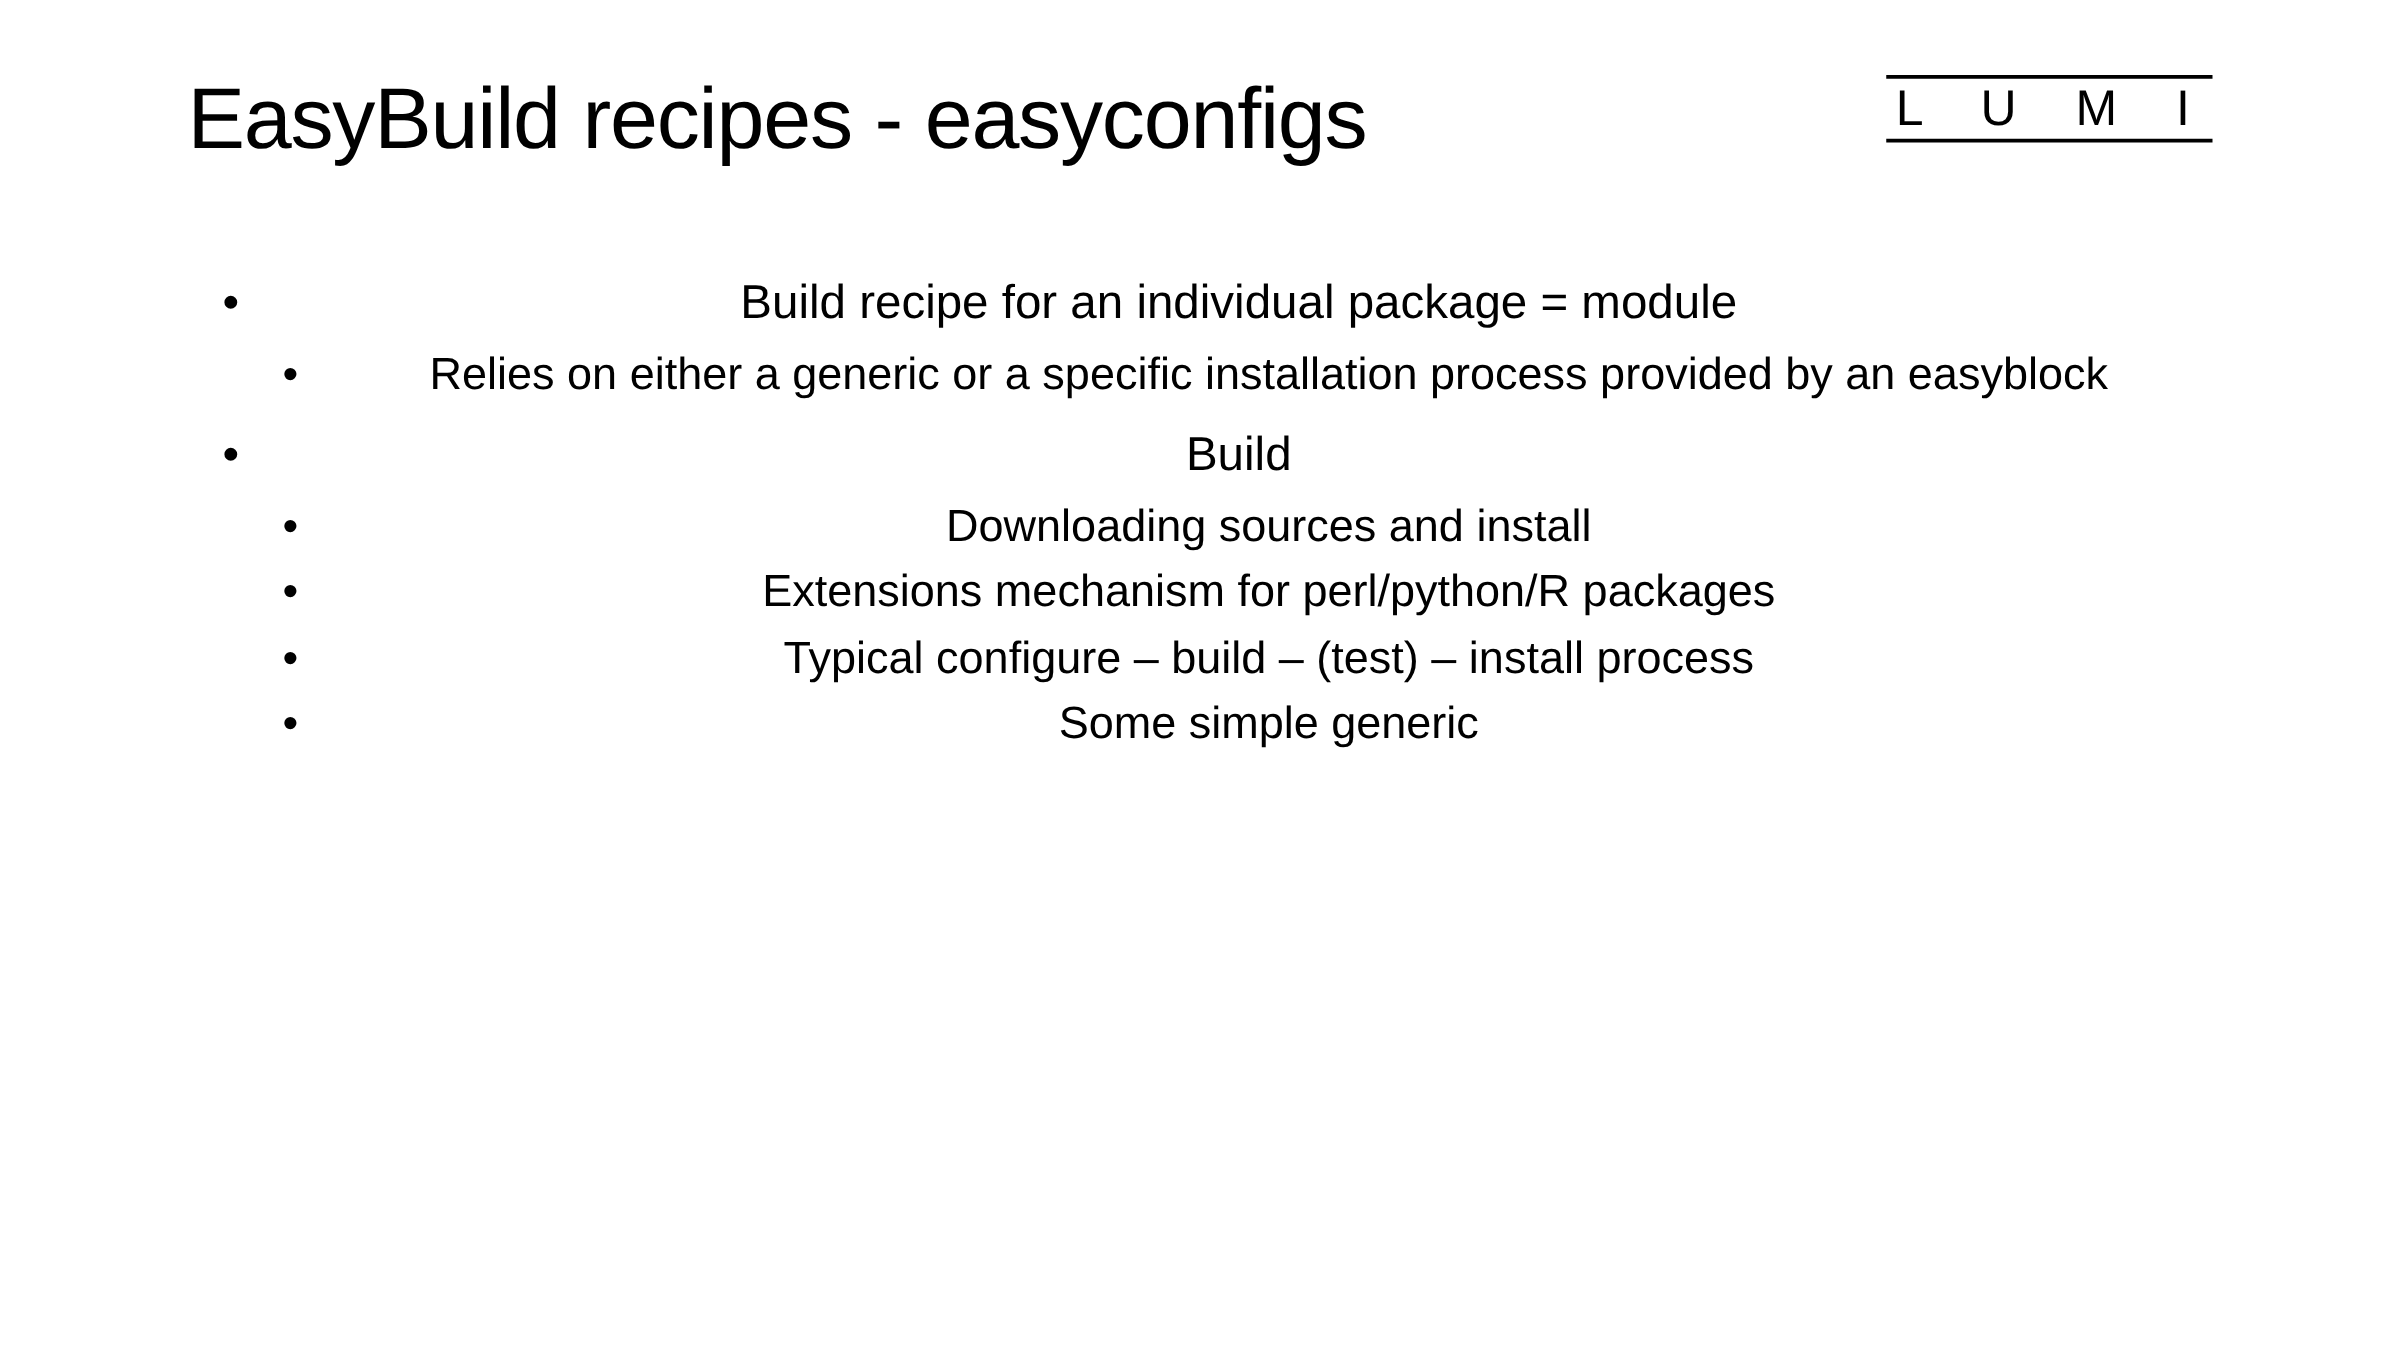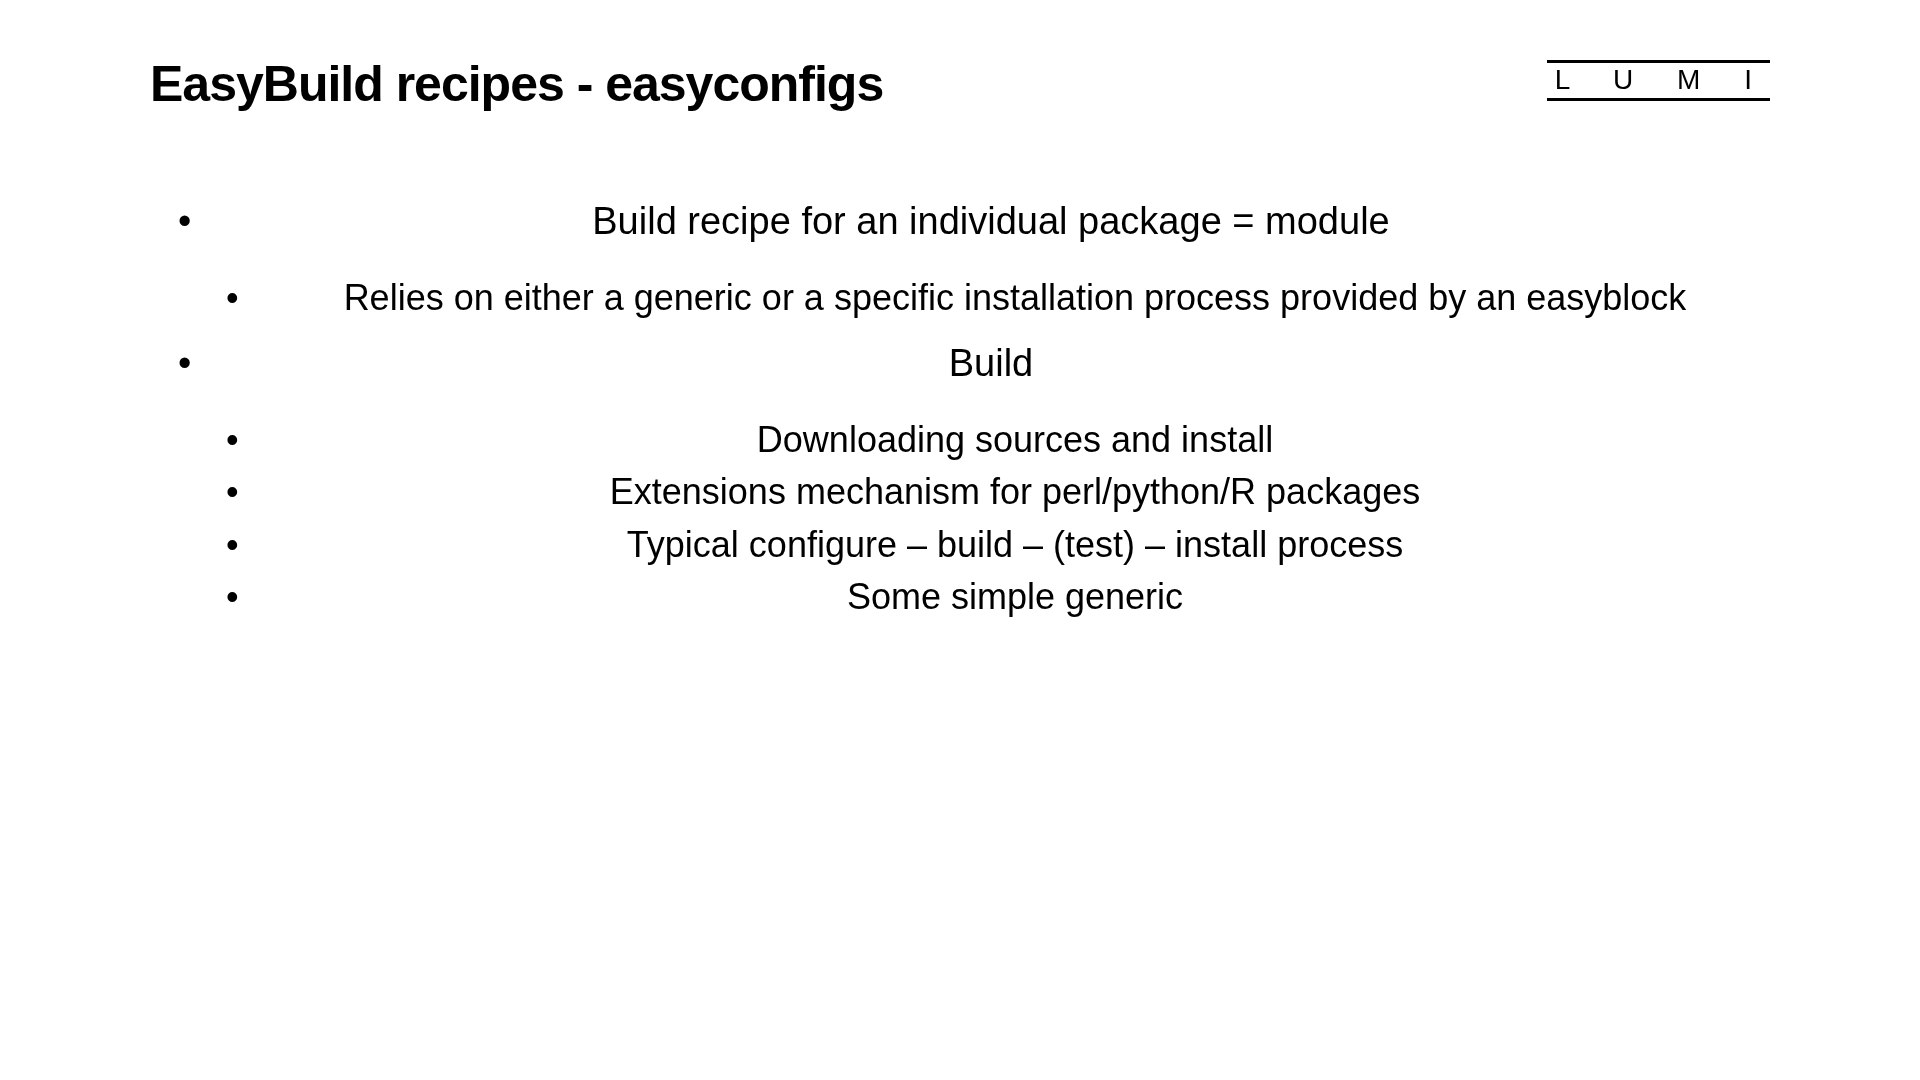--- a/index.html
+++ b/index.html
@@ -16,26 +16,26 @@
       position: relative;
       padding: 55px 150px;
     }
     .header {
       display: flex;
       justify-content: space-between;
       align-items: flex-start;
       margin-bottom: 80px;
     }
     .title {
-      font-size: 50px;
-      font-weight: 700;
+      font-size: 69px;
+      font-weight: 400;
       letter-spacing: -1px;
     }
     .logo {
-      font-size: 28px;
+      font-size: 40px;
       font-weight: 400;
       letter-spacing: 18px;
       border-top: 3px solid #000;
       border-bottom: 3px solid #000;
       padding: 2px 0 2px 8px;
       margin-top: 5px;
       line-height: 1.1;
     }
     .content {
       padding-left: 20px;
@@ -55,21 +55,21 @@
       content: "•";
       position: absolute;
       left: 8px;
       top: 0;
       font-size: 38px;
     }
     .level2 {
       list-style: none;
       font-size: 36px;
       line-height: 1.35;
-      margin-top: 24px;
+      margin-top: 4px;
     }
     .level2 > li {
       position: relative;
       padding-left: 48px;
       margin-bottom: 4px;
     }
     .level2 > li::before {
       content: "•";
       position: absolute;
       left: 14px;

